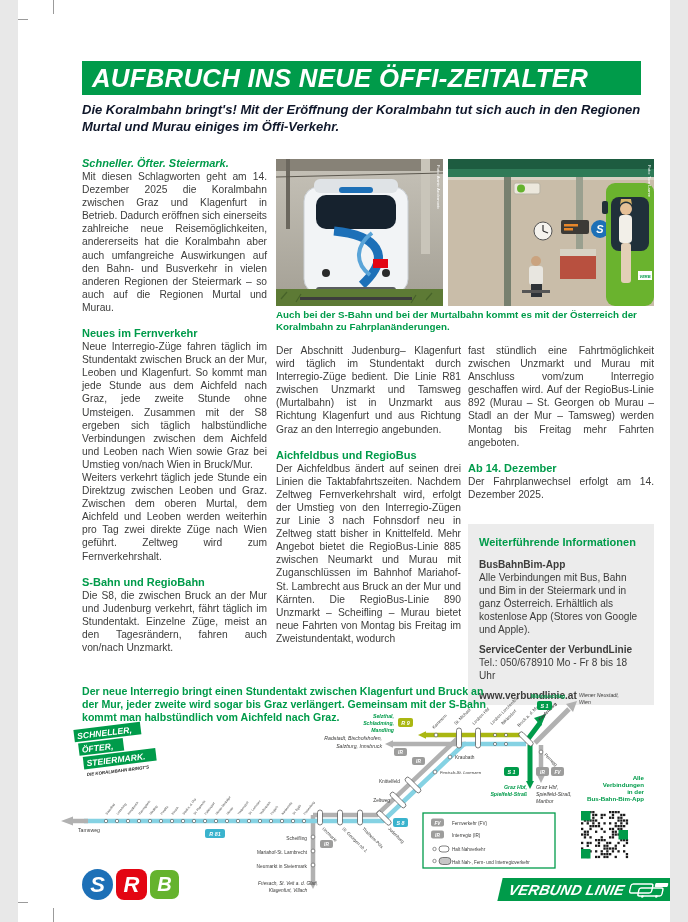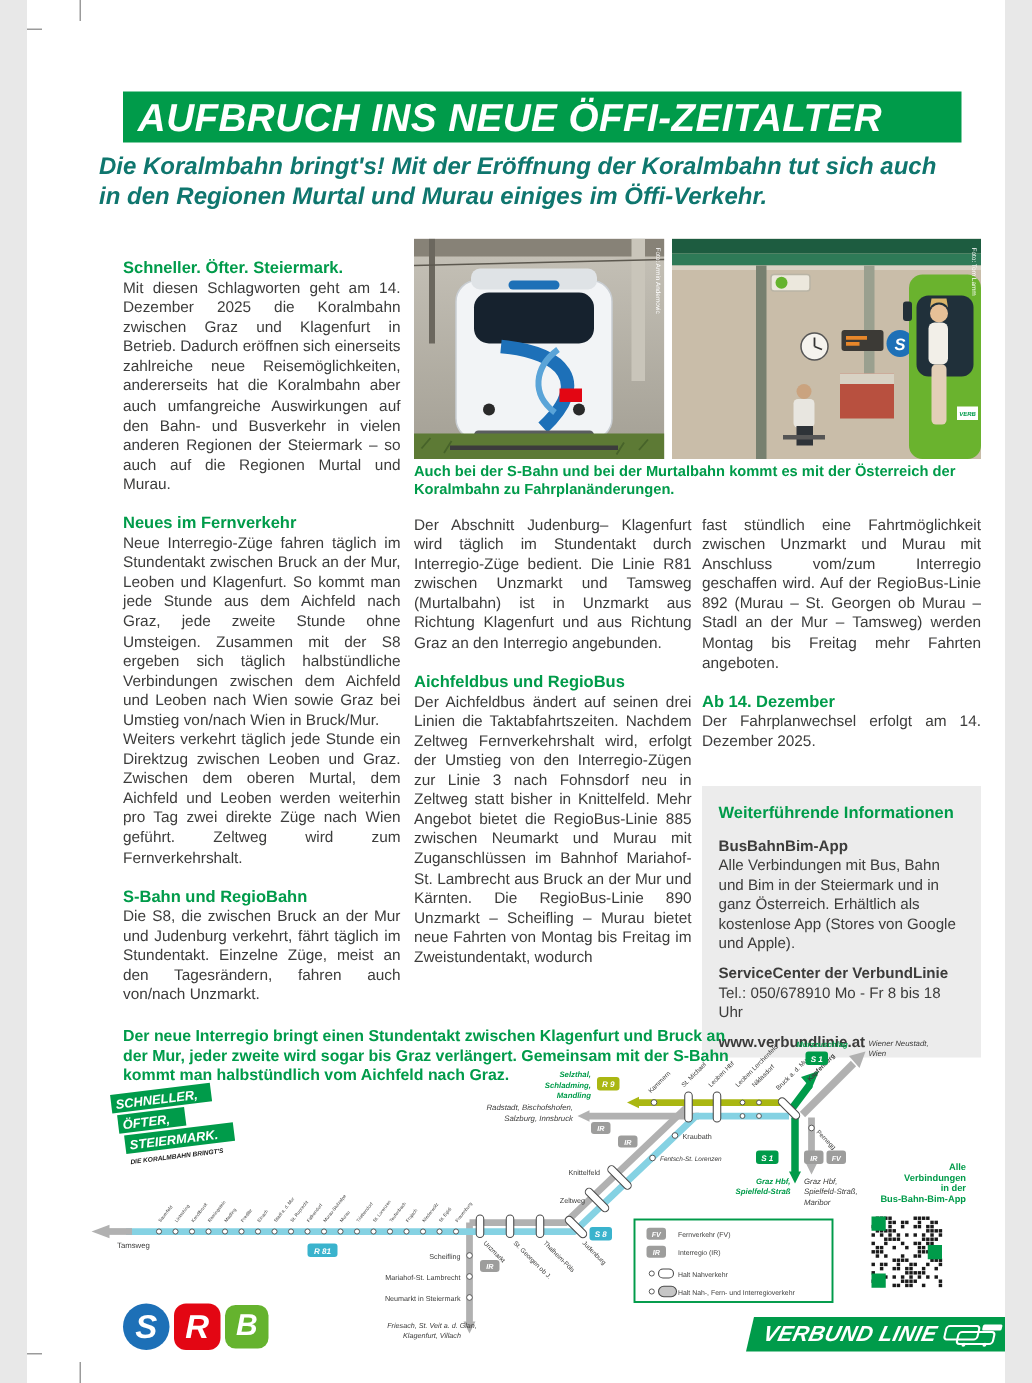--- a/index.html
+++ b/index.html
@@ -4,27 +4,27 @@
 <style>
   html,body{margin:0;padding:0;background:#e8e8e8;}
   .page{position:relative;width:652px;height:922px;background:#fff;margin:0 auto;
         font-family:"Liberation Sans",sans-serif;overflow:hidden;}
   .crop{position:absolute;background:#9b9b9b;}
 
   .banner{position:absolute;left:64px;top:61px;width:559px;height:34px;background:#009b4a;
           display:flex;align-items:center;}
   .banner span{color:#fff;font-weight:bold;font-style:italic;font-size:26px;letter-spacing:.3px;
                padding-left:10px;white-space:nowrap;transform:scaleX(.99);transform-origin:left;}
-  .intro{position:absolute;left:48px;top:102px;width:568px;color:#0f766e;font-weight:bold;
-         font-style:italic;font-size:16px;line-height:1.27;}
+  .intro{position:absolute;left:64px;top:102px;width:568px;color:#0f172a;font-weight:bold;
+         font-style:italic;font-size:13px;line-height:1.27;}
 
   .col{position:absolute;width:185px;font-size:10.25px;line-height:13.1px;color:#3c3c3b;
        text-align:justify;}
   .col h3{color:#009b4a;font-size:11px;line-height:12px;margin:13px 0 1px;text-align:left;}
-  .col h3.first{margin-top:16px;}
+  .col h3.first{margin-top:0;font-style:italic;}
   .col p{margin:0;}
   #col1{left:64px;top:157px;}
   #col2{left:258px;top:344px;}
   #col3{left:450px;top:344px;width:186px;}
 
   .photo{position:absolute;top:159px;height:147px;overflow:hidden;}
   #photo-train{left:258px;width:167px;}
   #photo-bus{left:430px;width:206px;}
   .caption{position:absolute;left:258px;top:309px;width:378px;color:#009b4a;font-weight:bold;
            font-size:9.8px;line-height:12.2px;}

